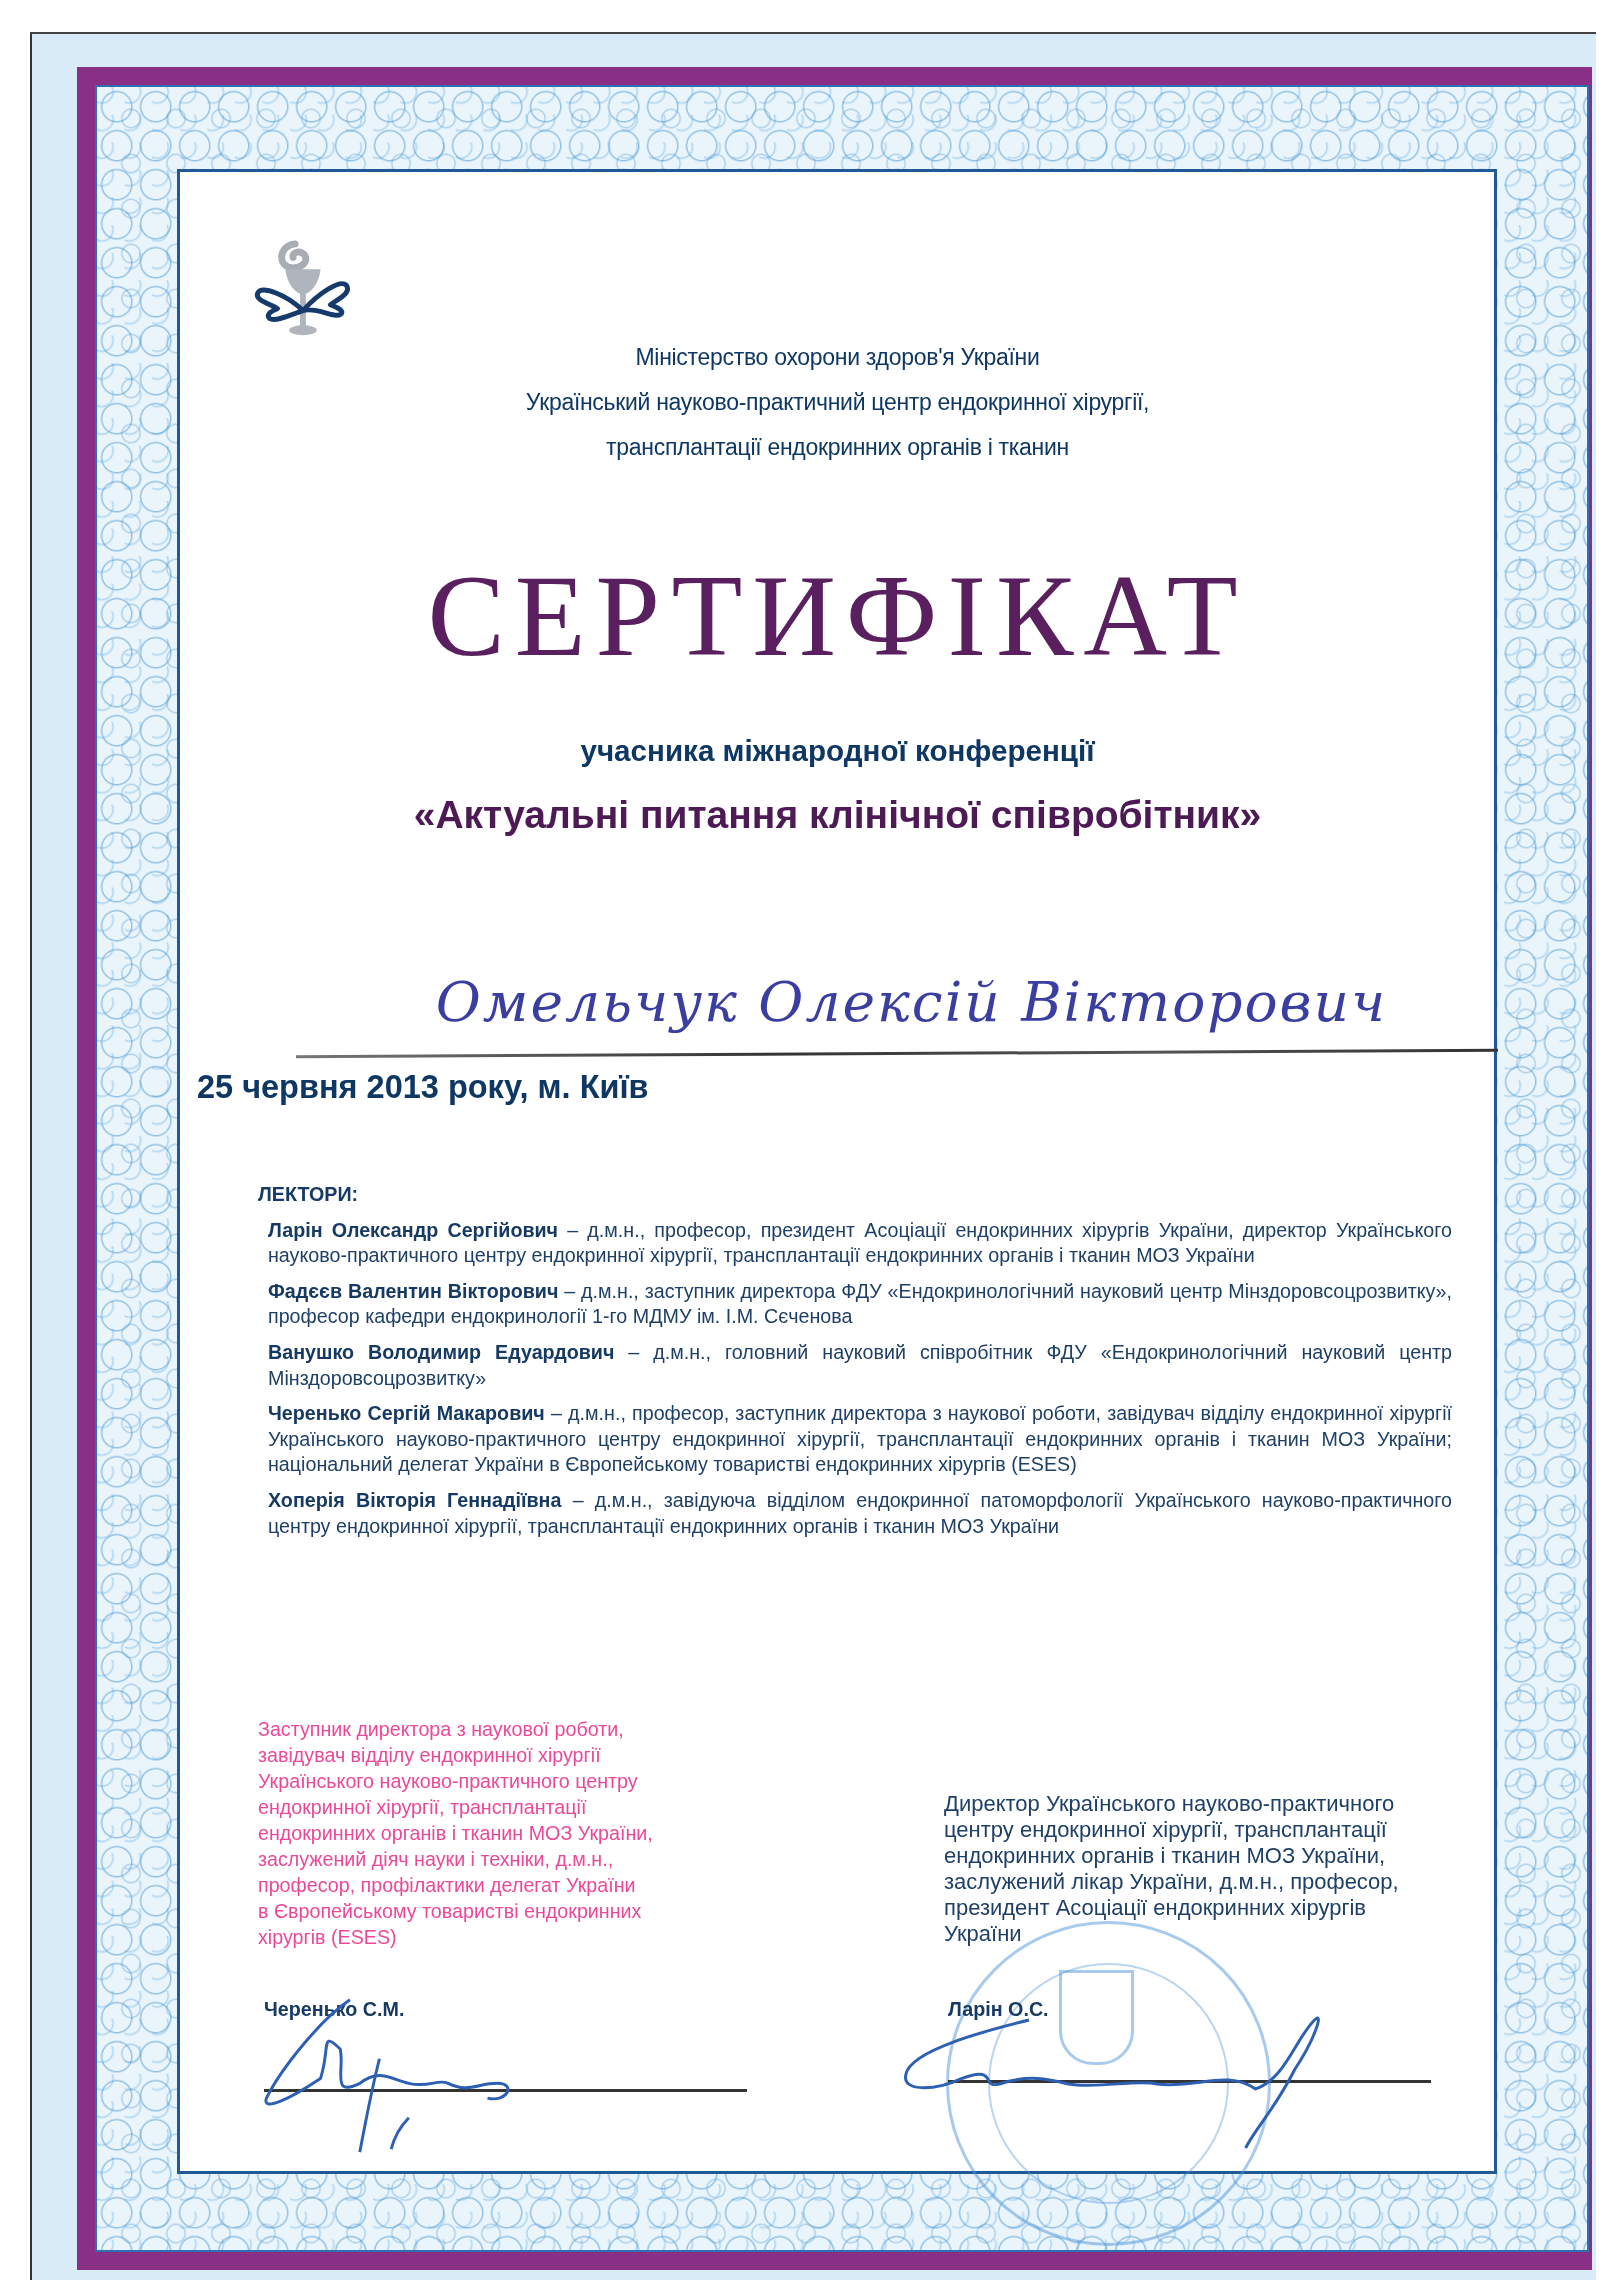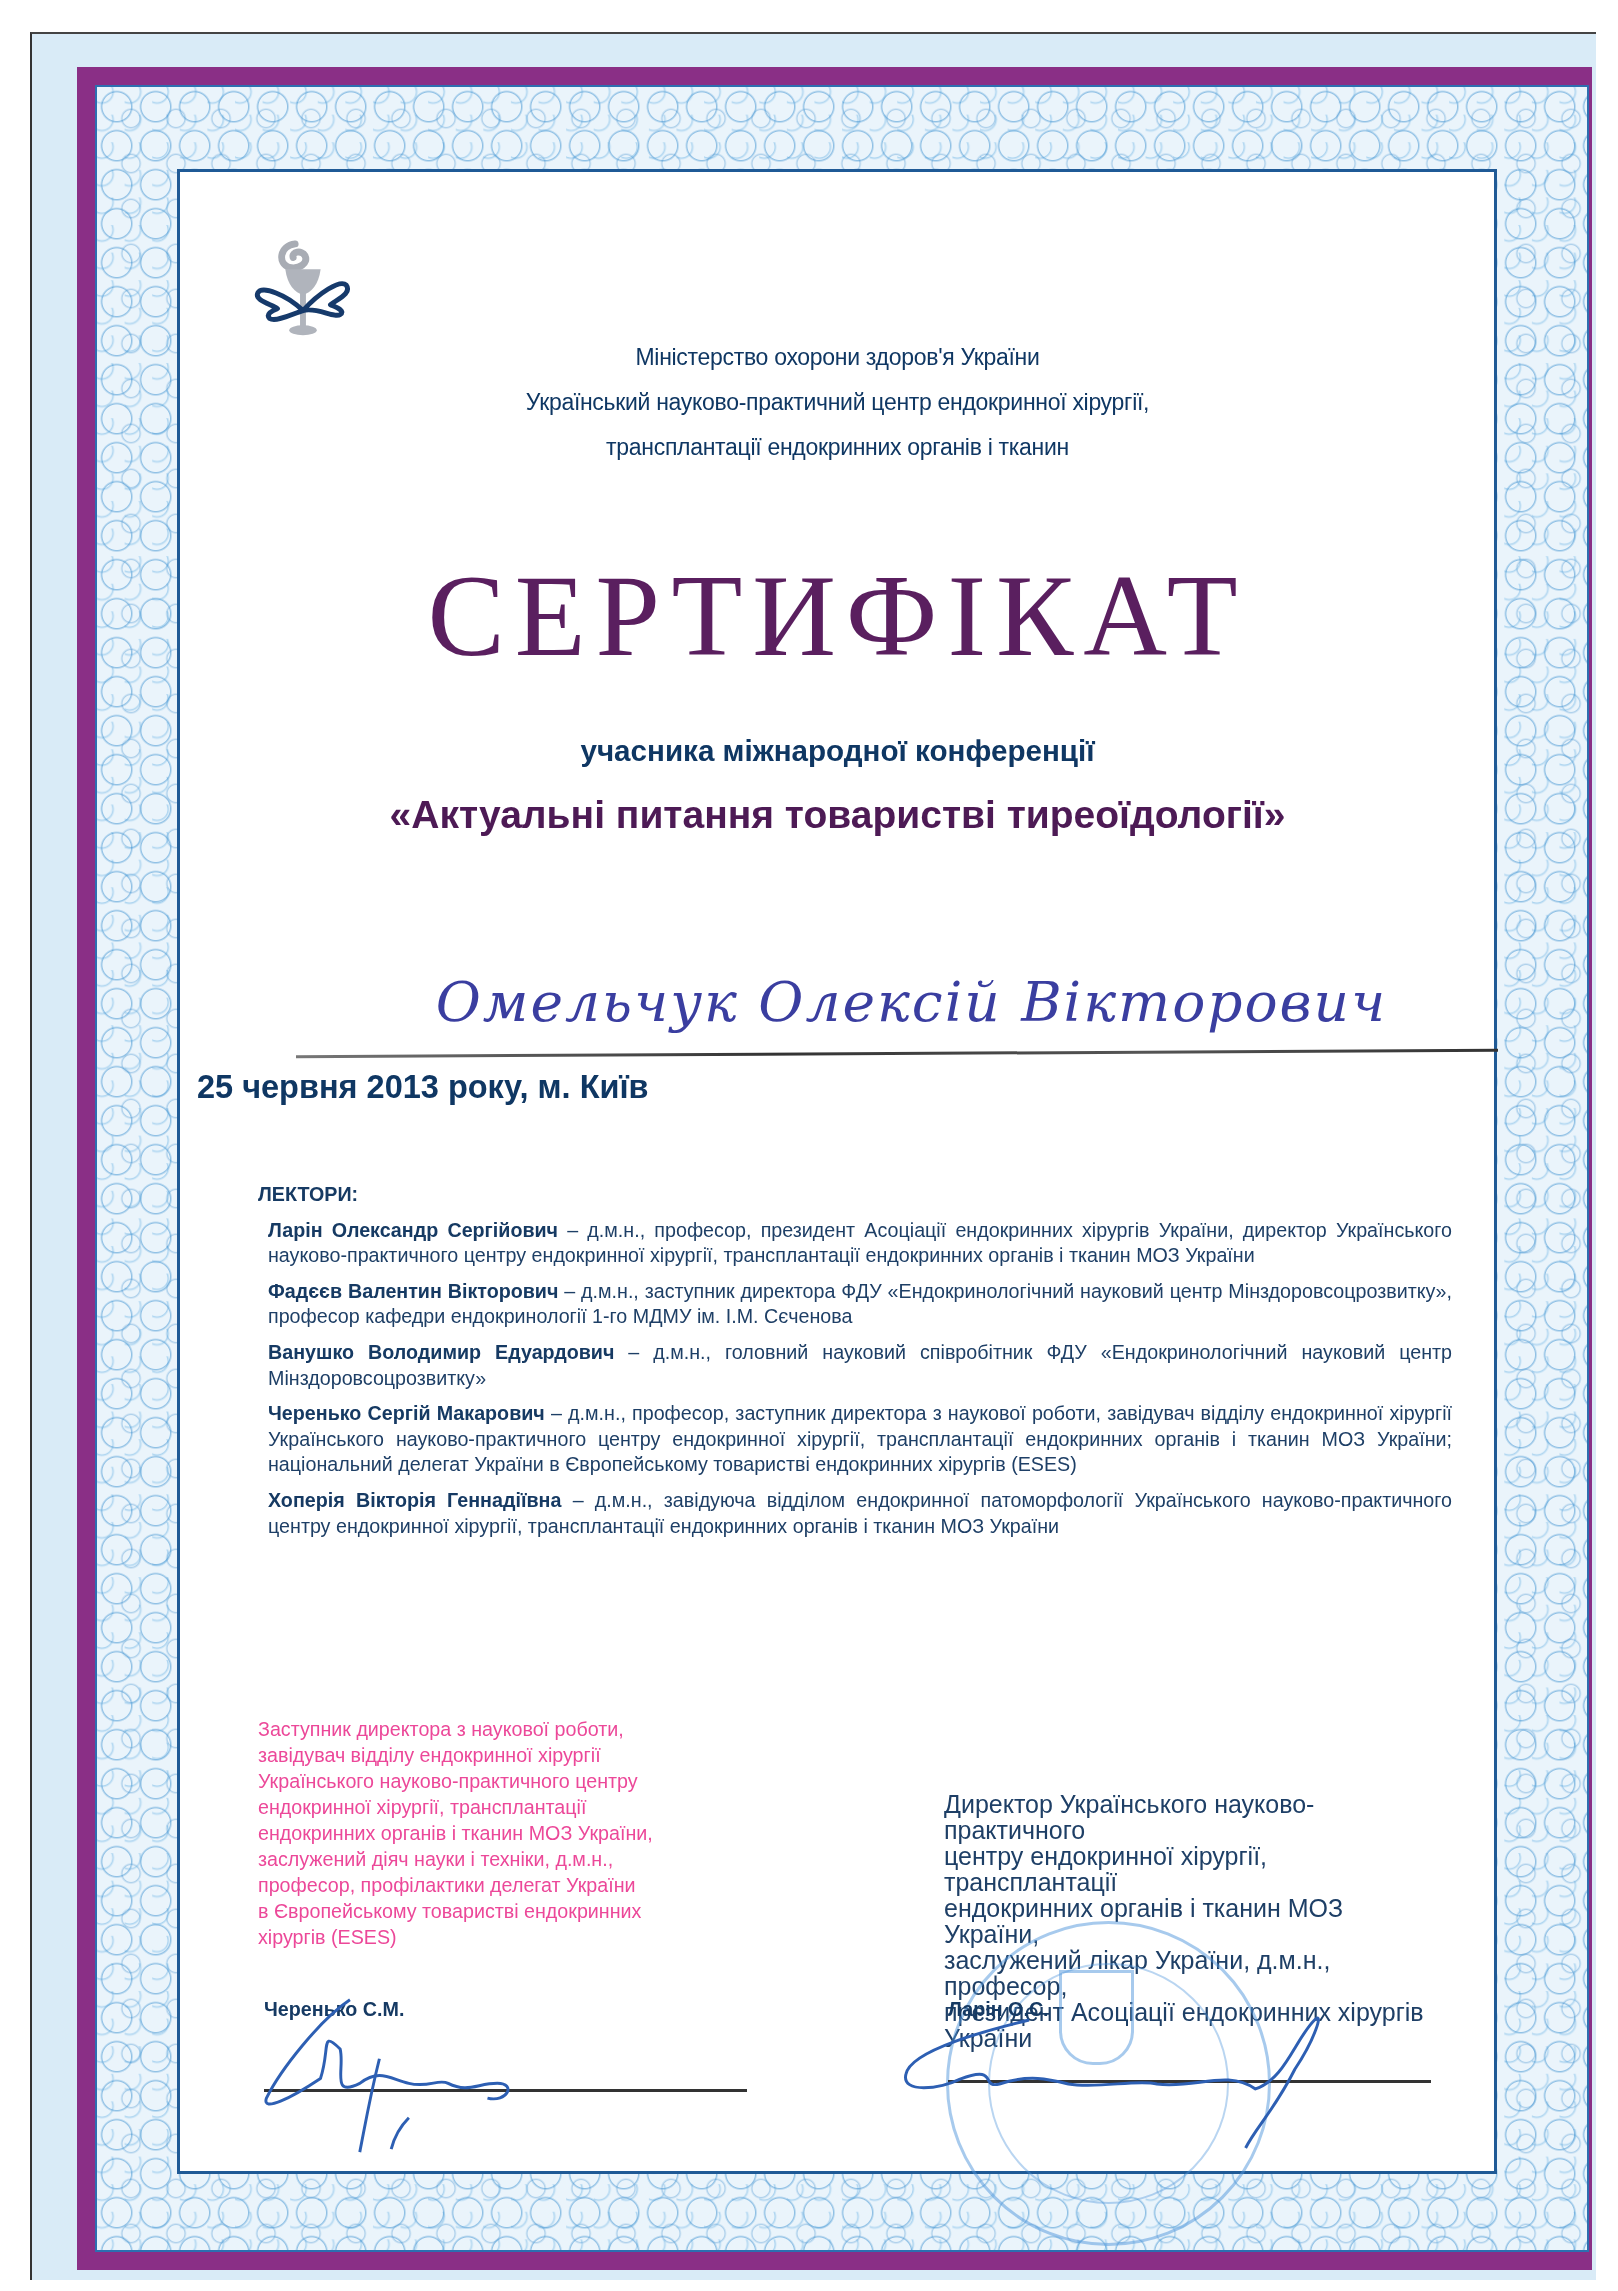--- a/index.html
+++ b/index.html
@@ -81,21 +81,21 @@
   .lectors .entry { margin: 10px; }
   .lectors .lname { font-weight: bold; color: #163a63; }
   .sig-left-text {
     position: absolute; left: 258px; top: 1716px; width: 493px;
     color: #ec4899; font-family: "Liberation Sans", sans-serif;
     font-size: 19.7px; line-height: 26px;
   }
   .sig-right-text {
     position: absolute; left: 944px; top: 1791px; width: 493px;
     color: #1e3f66; font-family: "Liberation Sans", sans-serif;
-    font-size: 25px; line-height: 26px;
+    font-size: 22px; line-height: 26px;
   }
   .signer-name {
     position: absolute; font-weight: bold; color: #163a63;
     font-family: "Liberation Sans", sans-serif; font-size: 19.7px;
   }
   .sig-line { position: absolute; height: 3px; background: #333; }
   .stamp {
     position: absolute; left: 946px; top: 1921px; width: 325px; height: 325px;
     border-radius: 50%; border: 3.9px solid rgba(80,150,220,0.5);
     box-sizing: border-box;
@@ -127,21 +127,21 @@
 </svg>
 
 <div class="header">
   <div>Міністерство охорони здоров'я України</div>
   <div>Український науково-практичний центр ендокринної хірургії,</div>
   <div>трансплантації ендокринних органів і тканин</div>
 </div>
 
 <div class="title">СЕРТИФІКАТ</div>
 <div class="subtitle">учасника міжнародної конференції</div>
-<div class="conf-title">«Актуальні питання товаристві тиреоїдології»</div>
+<div class="conf-title">«Актуальні питання клінічної співробітник»</div>
 
 <div class="handwritten-name">Омельчук Олексій Вікторович</div>
 <div class="name-line"></div>
 <div class="date">25 червня 2013 року, м. Київ</div>
 
 <div class="lectors">
   <div class="heading">ЛЕКТОРИ:</div>
   <p class="entry"><span class="lname">Ларін Олександр Сергійович</span><span> – д.м.н., професор, президент Асоціації ендокринних хірургів України, директор Українського науково-практичного центру ендокринної хірургії, трансплантації ендокринних органів і тканин МОЗ України</span></p>
   <p class="entry"><span class="lname">Фадєєв Валентин Вікторович</span><span> – д.м.н., заступник директора ФДУ «Ендокринологічний науковий центр Мінздоровсоцрозвитку», професор кафедри ендокринології 1-го МДМУ ім. І.М. Сєченова</span></p>
   <p class="entry"><span class="lname">Ванушко Володимир Едуардович</span><span> – д.м.н., головний науковий співробітник ФДУ «Ендокринологічний науковий центр Мінздоровсоцрозвитку»</span></p>

